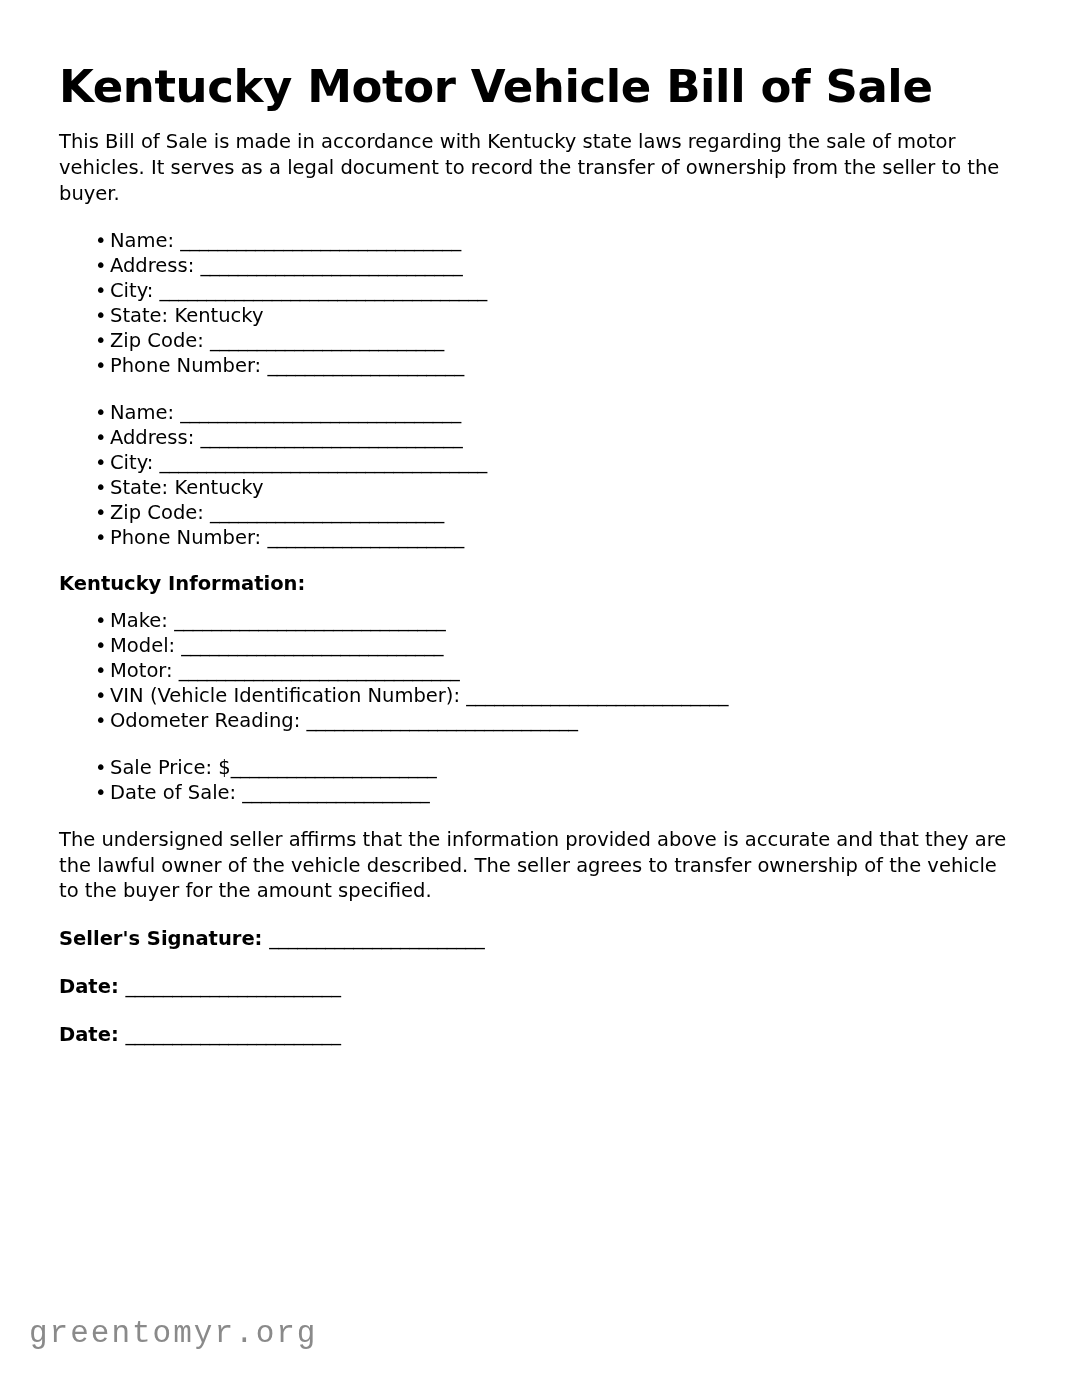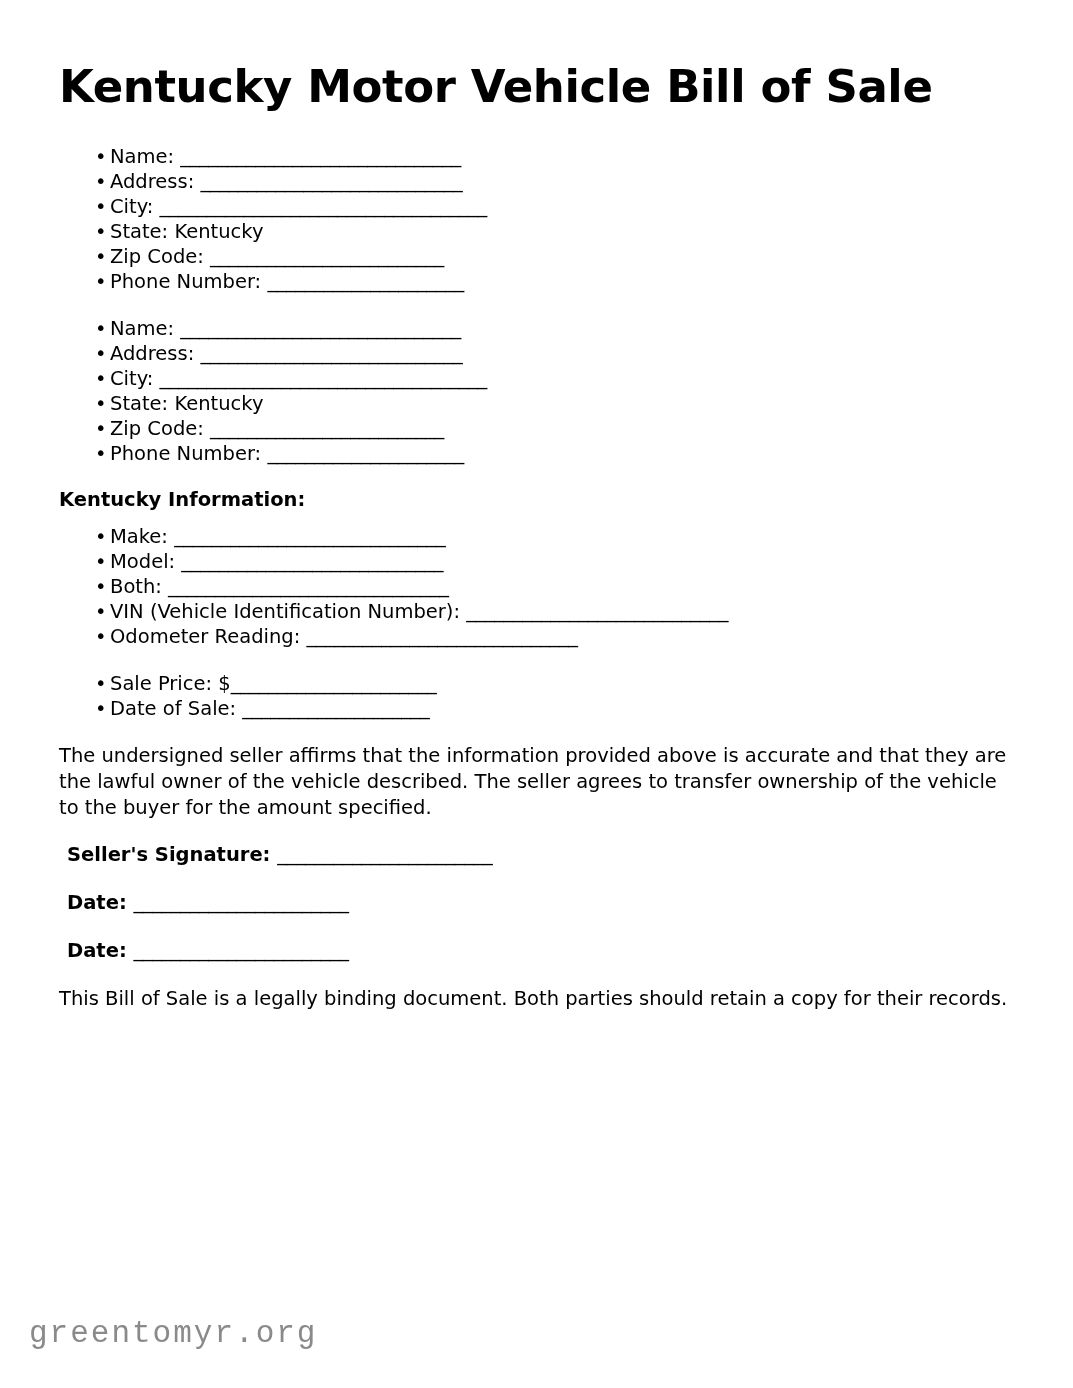--- a/index.html
+++ b/index.html
@@ -31,21 +31,21 @@
     left: 59px;
     top: 62px;
     width: 956px;
   }
 
   .doc-title {
     font-size: 45px;
     font-weight: bold;
     letter-spacing: -0.4px;
     line-height: 1.12;
-    margin: 0 0 32px 0;
+    margin: 0 0 17px 0;
     color: #000;
   }
 
   .para {
     font-size: 19.5px;
     line-height: 25.6px;
     margin: 0 0 22px 0;
     color: #000;
     text-align: left;
   }
@@ -81,21 +81,21 @@
     line-height: 25px;
   }
 
   .blank {
     letter-spacing: -0.4px;
   }
 
   .sig-line {
     font-size: 19.5px;
     line-height: 25px;
-    margin: 0 0 23px 8px;
+    margin: 0 0 23px 0;
     color: #000;
     white-space: nowrap;
   }
   .sig-line .sig-label {
     font-weight: bold;
   }
   .sig-line .blank {
     font-weight: normal;
   }
 
@@ -121,20 +121,21 @@
 </style>
 </head>
 <body>
 
 <div class="page">
 
   <div class="content">
 
     <h1 class="doc-title">Kentucky Motor Vehicle Bill of Sale</h1>
 
+    <p class="para">This Bill of Sale is made in accordance with Kentucky state laws regarding the sale of motor vehicles. It serves as a legal document to record the transfer of ownership from the seller to the buyer.</p>
 
     <ul class="field-list">
       <li>
         <span class="bullet">•</span>
         <span>Name: </span><span class="blank">______________________________</span>
       </li>
       <li>
         <span class="bullet">•</span>
         <span>Address: </span><span class="blank">____________________________</span>
       </li>
@@ -188,21 +189,21 @@
       <li>
         <span class="bullet">•</span>
         <span>Make: </span><span class="blank">_____________________________</span>
       </li>
       <li>
         <span class="bullet">•</span>
         <span>Model: </span><span class="blank">____________________________</span>
       </li>
       <li>
         <span class="bullet">•</span>
-        <span>Both: </span><span class="blank">______________________________</span>
+        <span>Motor: </span><span class="blank">______________________________</span>
       </li>
       <li>
         <span class="bullet">•</span>
         <span>VIN (Vehicle Identification Number): </span><span class="blank">____________________________</span>
       </li>
       <li>
         <span class="bullet">•</span>
         <span>Odometer Reading: </span><span class="blank">_____________________________</span>
       </li>
     </ul>
@@ -223,19 +224,18 @@
     <div class="sig-line">
       <span class="sig-label">Seller's Signature: </span><span class="blank">_______________________</span>
     </div>
     <div class="sig-line">
       <span class="sig-label">Date: </span><span class="blank">_______________________</span>
     </div>
     <div class="sig-line">
       <span class="sig-label">Date: </span><span class="blank">_______________________</span>
     </div>
 
-    <p class="closing">This Bill of Sale is a legally binding document. Both parties should retain a copy for their records.</p>
 
   </div>
 
   <div class="watermark">greentomyr.org</div>
 
 </div>
 
 </body></html>

